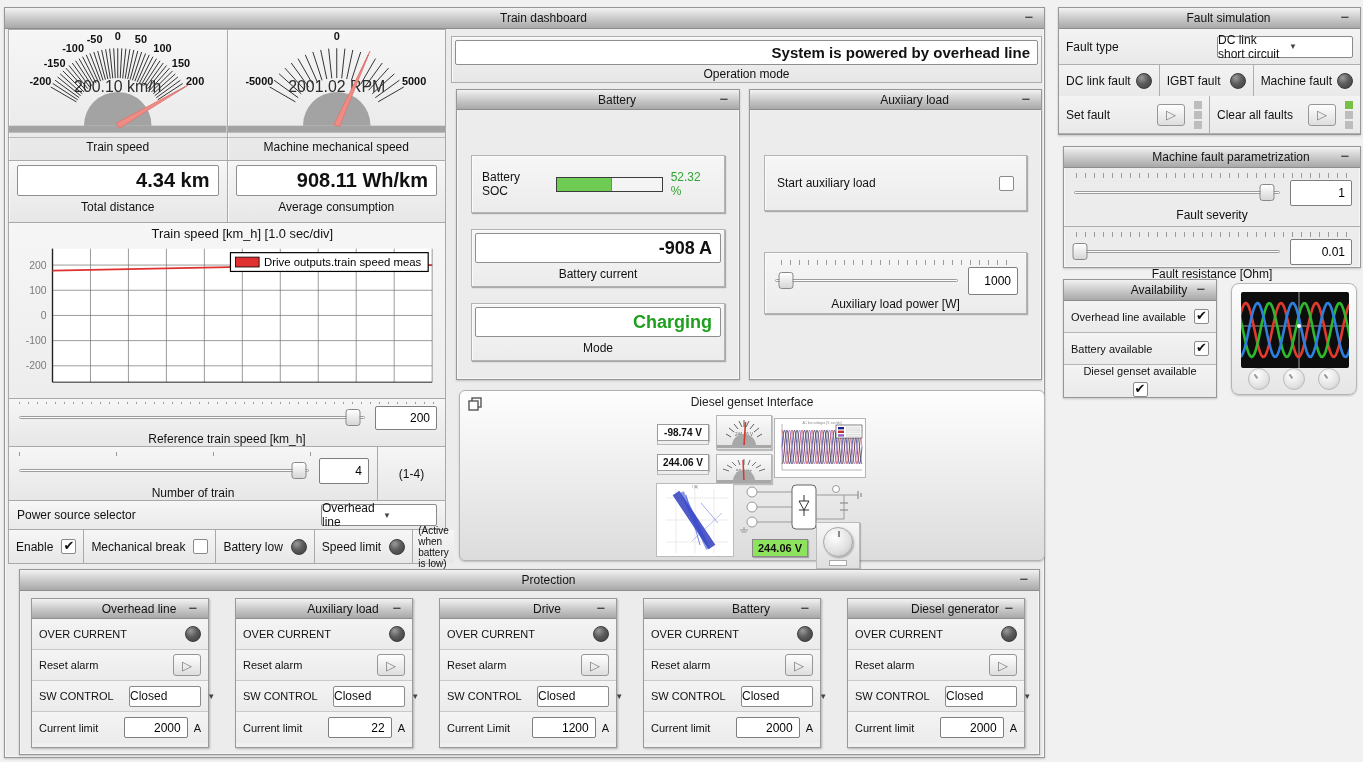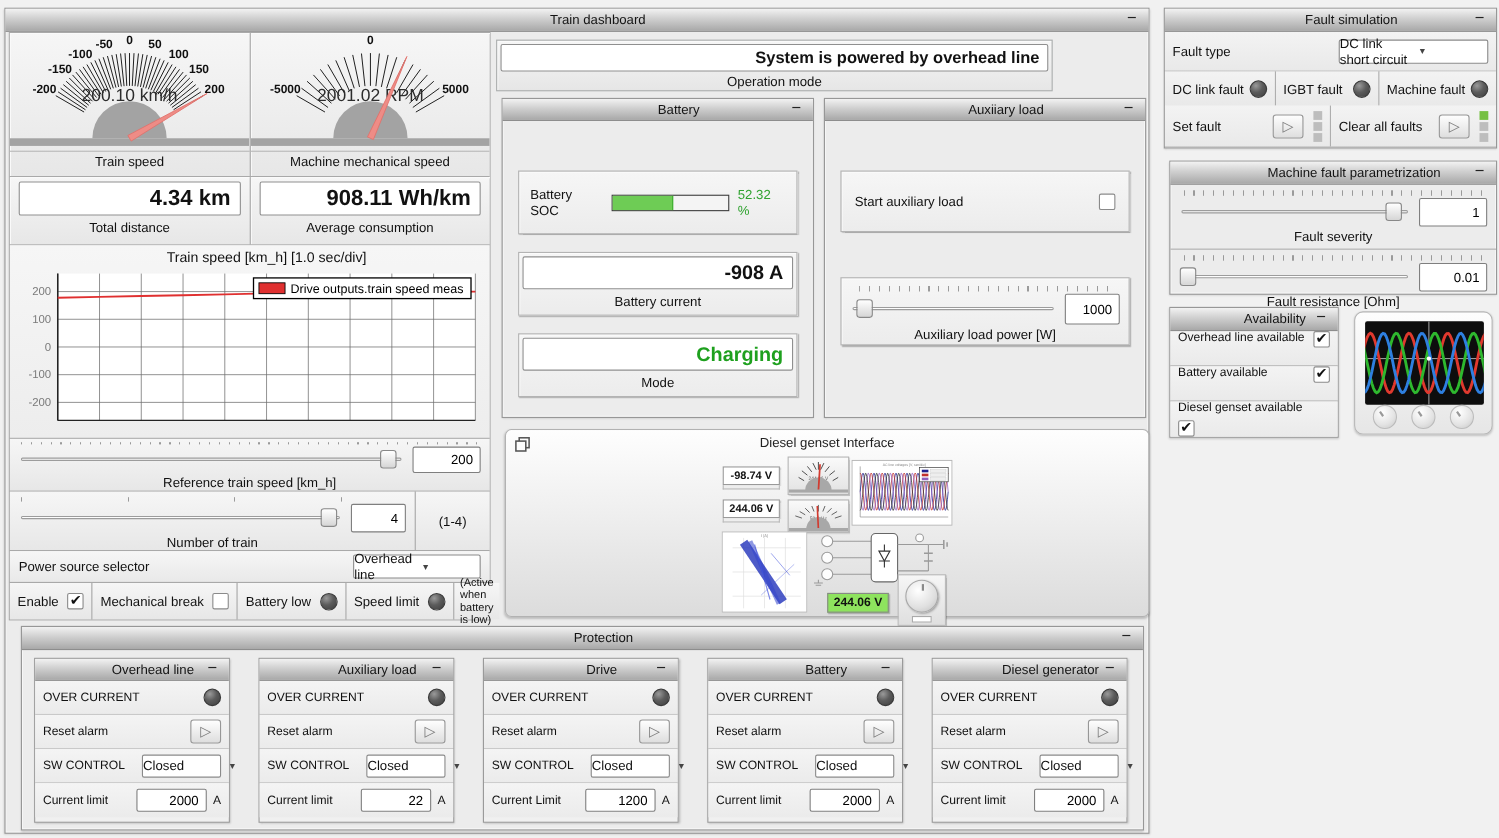--- a/index.html
+++ b/index.html
@@ -61,21 +61,21 @@
   .wag-main{flex:1;display:flex;flex-direction:column;padding-top:2px;}
   .wag-range{width:68px;border-left:1px solid #a9a9a9;display:flex;align-items:center;justify-content:center;font-size:12px;background:linear-gradient(#f6f6f6,#e7e7e7);}
   .row-power{height:29px;display:flex;align-items:center;padding:0 8px;}
   .row-power .lab{flex:1;}
   .row-power .combo{width:116px;}
   .row-status{height:33px;}
   .stat-cell{display:flex;align-items:center;gap:8px;padding:0 7px;background:linear-gradient(#f6f6f6,#e7e7e7);}
   .stat-cell .lab{white-space:nowrap;}
   .stat-note{font-size:10px;line-height:11px;padding:0 5px;display:flex;align-items:center;}
 
-  #op-mode{position:absolute;left:446px;top:28px;width:506px;height:47px;}
+  #op-mode{position:absolute;left:446px;top:28px;width:591px;height:47px;}
   #op-mode .disp{margin:3px 3px 0;height:25px;font-size:15px;line-height:23px;padding:0 7px;}
 
   #win-battery{left:451px;top:81px;width:284px;height:291px;}
   #win-aux{left:744px;top:81px;width:293px;height:291px;}
   .group{border:1px solid #b3b3b3;background:linear-gradient(#f6f6f6,#ececec);box-shadow:1px 1px 1px rgba(0,0,0,.28),inset 1px 1px 0 #fbfbfb;margin:0 14px;}
   .soc-row{height:58px;display:flex;align-items:center;padding:0 10px;gap:8px;margin-top:45px;}
   .socbar{width:108px;height:15px;background:#f4f4f4;border:1px solid #3c3c3c;position:relative;}
   .socbar .fill{position:absolute;left:0;top:0;bottom:0;background:#6ecc55;border-right:1px solid #3fae31;}
   .soc-val{color:#31a331;font-size:12px;margin-left:auto;}
   .bgroup{margin-top:16px;padding:3px;}
@@ -123,21 +123,21 @@
   .fr3{height:31px;border-bottom:none;}
   .fr3 .fcell{flex:1;}
   .fr3 .fcell+.fcell{border-left:1px solid #aeaeae;}
 
   #win-mfault{left:1063px;top:146px;width:298px;height:122px;}
   .mf-group{padding:3px 8px 4px;border-bottom:1px solid #aeaeae;}
   .mf-group:last-child{border-bottom:none;}
   .mf-group .valbox{height:26px;}
 
   #win-avail{left:1063px;top:279px;width:154px;height:119px;}
-  .arow{height:32px;display:flex;padding:0 7px;border-bottom:1px solid #b5b5b5;background:linear-gradient(#f3f3f3,#eaeaea);}
+  .arow{height:32px;display:flex;align-items:center;padding:0 7px;border-bottom:1px solid #b5b5b5;background:linear-gradient(#f3f3f3,#eaeaea);}
   .arow:last-child{border-bottom:none;flex-direction:column;}
   .arow .lab{flex:1;font-size:11px;white-space:nowrap;}
 
   #scope{position:absolute;left:1231px;top:283px;width:126px;height:112px;border:1px solid #b5b5b5;border-radius:8px;background:linear-gradient(#fdfdfd,#e6e6e6);box-shadow:0 1px 2px rgba(0,0,0,.2);}
   #scope .screen{position:absolute;left:9px;top:8px;width:108px;height:76px;background:#0d0d0d;border-radius:2px;overflow:hidden;}
   #scope .knobrow{position:absolute;left:0;right:0;bottom:4px;display:flex;justify-content:space-around;padding:0 10px;}
   .sknob{width:22px;height:22px;border-radius:50%;background:radial-gradient(circle at 38% 30%,#ffffff,#e3e3e3 60%,#c6c6c6);border:1px solid #bbb;position:relative;}
   .sknob::after{content:"";position:absolute;left:6px;top:5px;width:1.5px;height:5px;background:#999;transform:rotate(-35deg);}
 </style>
 </head>

